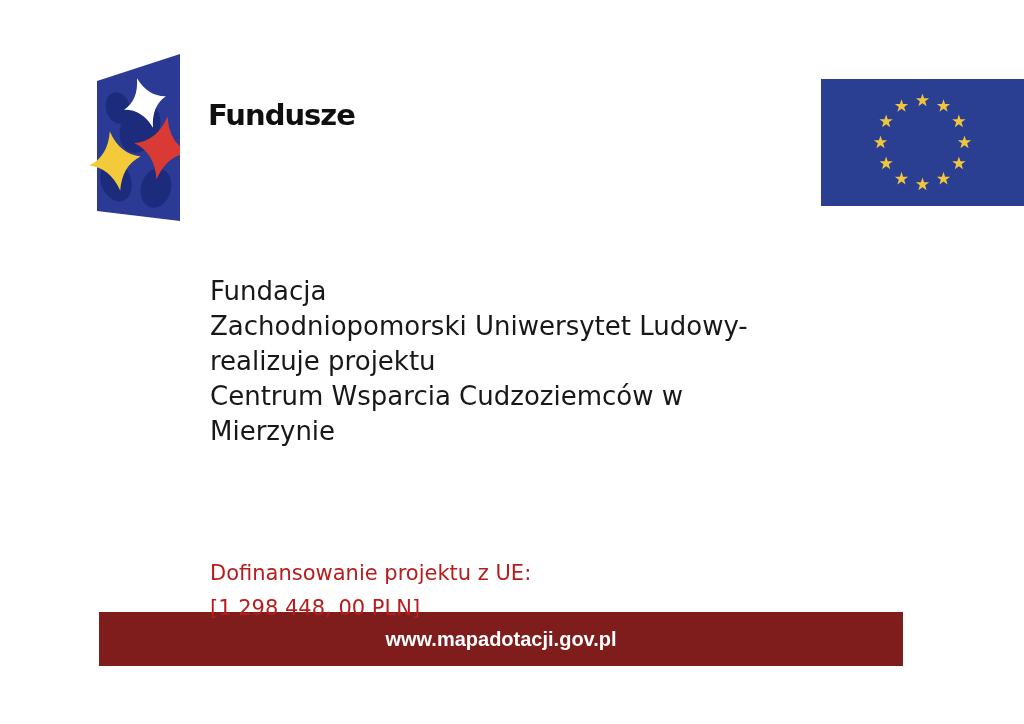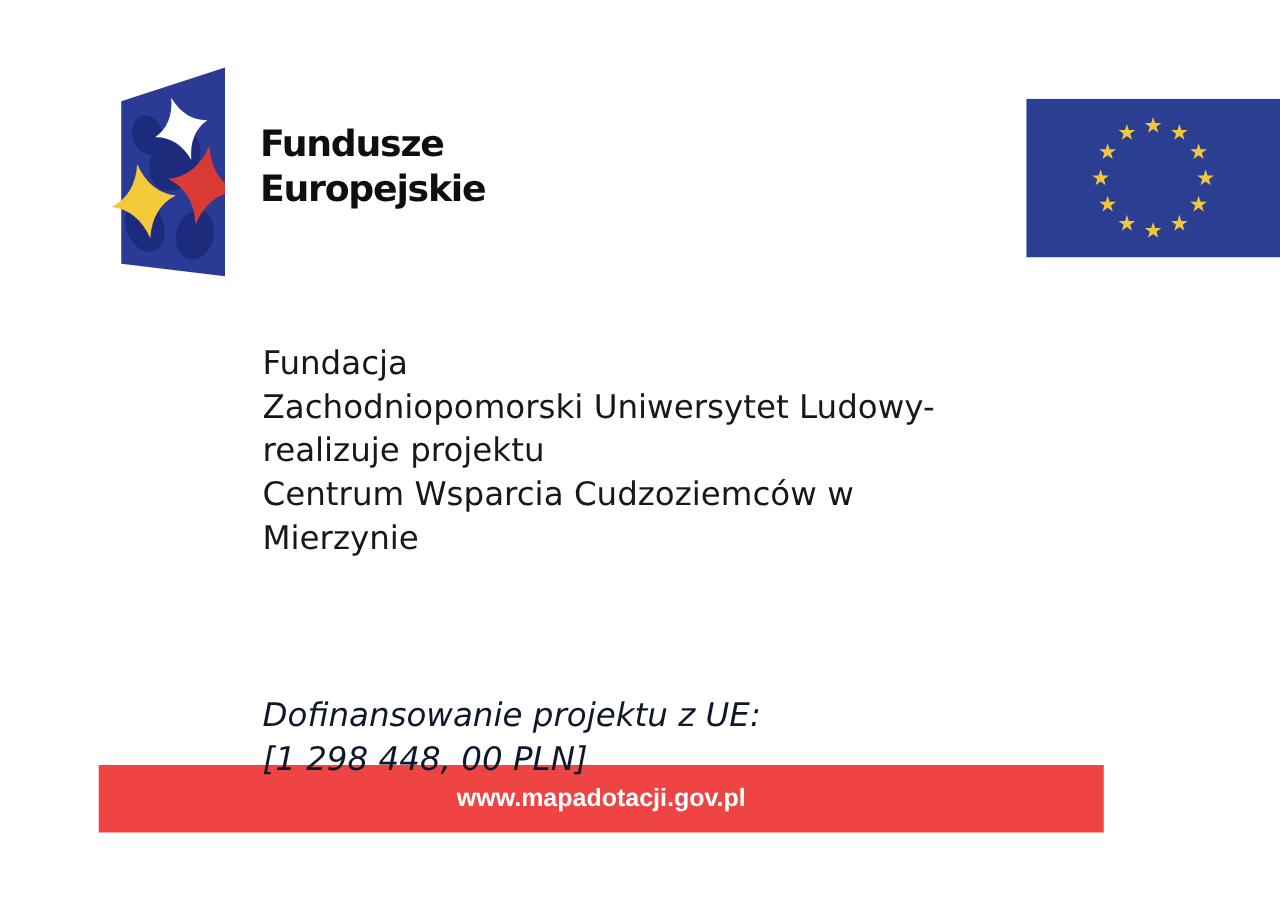--- a/index.html
+++ b/index.html
@@ -49,35 +49,34 @@
     top: 274px;
     font-size: 26px;
     line-height: 35px;
     color: #181818;
     z-index: 2;
   }
   .funding-text {
     position: absolute;
     left: 170px;
     top: 556px;
-    font-size: 26px;
+    font-size: 21px;
     line-height: 35px;
-    color: #0f172a;
+    color: #b91c1c;
     z-index: 3;
-    font-style: italic;
   }
 
   
   .footer-bar {
     position: absolute;
-    left: 39px;
+    left: 59px;
     top: 612px;
     width: 804px;
     height: 54px;
-    background: #ef4444;
+    background: #7f1d1d;
     z-index: 1;
   }
   .footer-url {
     position: absolute;
     left: 0;
     top: 0;
     width: 100%;
     height: 54px;
     line-height: 54px;
     text-align: center;
@@ -105,21 +104,20 @@
       <ellipse cx="28" cy="128" rx="15" ry="21" transform="rotate(-20 28 128)" fill="#1d2b7d"></ellipse>
       <ellipse cx="68" cy="135" rx="15" ry="20" transform="rotate(15 68 135)" fill="#1d2b7d"></ellipse>
       <path transform="translate(74,95) rotate(10)" d="M 0,-32 Q 6,-6 28,0 Q 6,6 0,32 Q -6,6 -28,0 Q -6,-6 0,-32 Z" fill="#da3a34"></path>
     </g>
     <path transform="translate(27,108) rotate(-10)" d="M 0,-30 Q 6,-6 26,0 Q 6,6 0,30 Q -6,6 -26,0 Q -6,-6 0,-30 Z" fill="#f2ca3a"></path>
     <path transform="translate(57,50) rotate(-18)" d="M 0,-26 Q 5,-5 22,0 Q 5,5 0,26 Q -5,5 -22,0 Q -5,-5 0,-26 Z" fill="#ffffff"></path>
   </svg>
 
   <div class="header-label program-label">
     <div>Fundusze</div>
-    <div>Europejskie</div>
   </div>
 
   <div class="header-label funded-label">
   </div>
 
   <svg class="eu-flag-svg" viewBox="0 0 203 127">
     <defs>
       <polygon id="eustar" points="0,-7 1.57,-2.16 6.66,-2.16 2.67,0.83 4.11,5.66 0,2.7 -4.11,5.66 -2.67,0.83 -6.66,-2.16 -1.57,-2.16" fill="#f2c63c"></polygon>
     </defs>
     <rect x="0" y="0" width="203" height="127" fill="#2b3f92"></rect>

